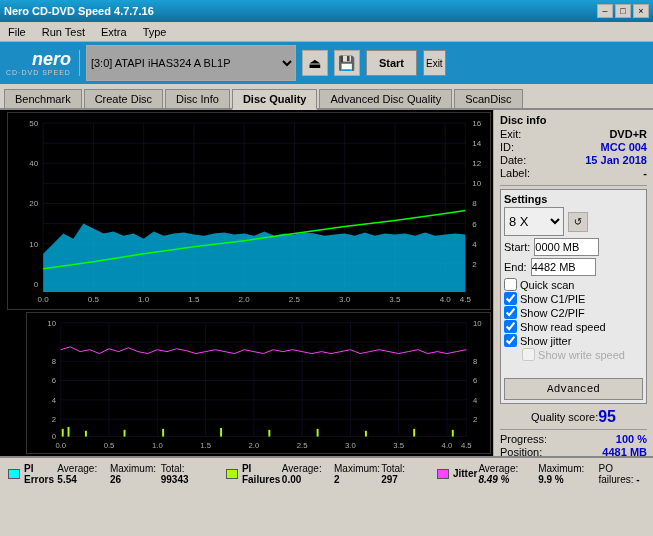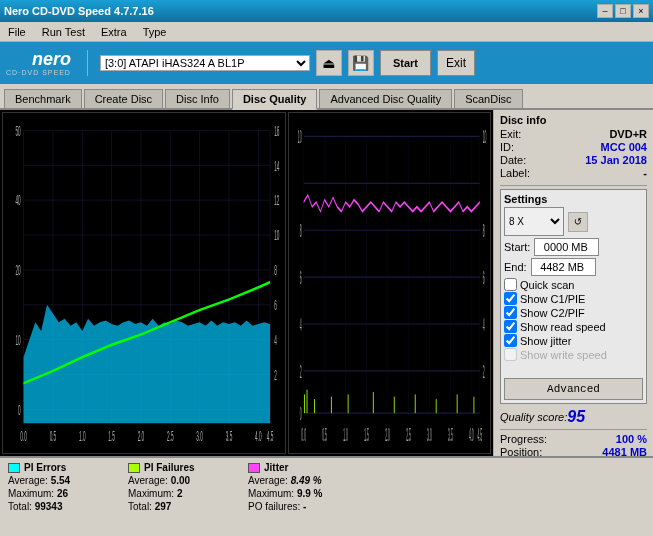--- a/index.html
+++ b/index.html
@@ -10,42 +10,42 @@
     .titlebar-title { color: white; font-size: 11px; font-weight: bold; }
     .titlebar-controls { display: flex; gap: 2px; }
     .titlebar-btn { width: 16px; height: 14px; border: 1px solid #aaa; background: #d4d0c8; font-size: 9px; display: flex; align-items: center; justify-content: center; cursor: pointer; color: #000; }
 
     
     .menubar { background: #d4d0c8; height: 20px; display: flex; align-items: center; padding: 0 4px; gap: 8px; border-bottom: 1px solid #aaa; }
     .menubar-item { font-size: 11px; padding: 1px 4px; cursor: pointer; }
 
     
     .toolbar { background: #1b8cc4; height: 42px; display: flex; align-items: center; padding: 0 6px; gap: 6px; }
-    .drive-select { height: 16px; width: 210px; font-size: 11px; border: 1px solid #aaa; background: #ffffff; }
+    .drive-select { height: 36px; width: 210px; font-size: 11px; border: 1px solid #aaa; background: #a3a3a3; }
     .toolbar-icon-btn { width: 26px; height: 26px; border: 1px solid #aaa; background: #d4d0c8; display: flex; align-items: center; justify-content: center; cursor: pointer; font-size: 14px; }
     .toolbar-start { height: 26px; padding: 0 12px; background: #d4d0c8; border: 1px solid #888; cursor: pointer; font-size: 11px; font-weight: bold; }
-    .toolbar-exit { height: 26px; padding: 0 8px; background: #d4d0c8; border: 1px solid #888; cursor: pointer; font-size: 12px; }
+    .toolbar-exit { height: 26px; padding: 0 2px; background: #d4d0c8; border: 1px solid #888; cursor: pointer; font-size: 10px; }
 
     
     .tabbar { background: #d4d0c8; height: 26px; display: flex; align-items: flex-end; padding: 0 4px; border-bottom: 2px solid #888; }
     .tab { padding: 3px 10px; border: 1px solid #888; border-bottom: none; background: #c0bdb5; font-size: 11px; cursor: pointer; margin-right: 2px; }
     .tab.active { background: #d4d0c8; font-weight: bold; border-bottom: 2px solid #d4d0c8; margin-bottom: -2px; }
 
     
     .right-panel { width: 160px; background: #d4d0c8; border-left: 1px solid #aaa; padding: 4px 6px; font-size: 11px; overflow-y: auto; }
     .panel-section { margin-bottom: 6px; }
     .panel-title { font-weight: bold; margin-bottom: 2px; }
     .panel-row { display: flex; justify-content: space-between; margin-bottom: 1px; }
     .settings-box { border: 1px solid #888; padding: 3px; background: #e8e8e8; margin-bottom: 4px; }
     .settings-row { display: flex; align-items: center; gap: 4px; margin-bottom: 2px; }
-    .speed-select { width: 60px; height: 29px; font-size: 10px; border: 1px solid #888; }
-    .mb-input { width: 60px; height: 18px; font-size: 11px; border: 1px solid #888; background: white; text-align: center; padding-right: 2px; }
+    .speed-select { width: 60px; height: 29px; font-size: 13px; border: 1px solid #888; }
+    .mb-input { width: 60px; height: 18px; font-size: 11px; border: 1px solid #888; background: white; text-align: left; padding-right: 2px; }
     .checkbox-row { display: flex; align-items: center; gap: 3px; margin-bottom: 1px; font-size: 11px; }
     .advanced-btn { width: 100%; height: 22px; background: #d4d0c8; border: 1px solid #888; cursor: pointer; font-size: 11px; margin-top: 16px; font-family: Liberation Mono, monospace; }
-    .stat-group { display: flex; flex-direction: column; gap: 1px; }
+    .stat-group { display: flex; flex-direction: row; gap: 1px; }
     .stat-header { display: flex; align-items: center; gap: 3px; font-size: 10px; font-weight: bold; }
 
     
     svg { display: block; }
 
     
     .bottom-stats { background: #d4d0c8; border-top: 2px solid #888; padding: 4px 8px; font-size: 10px; display: flex; gap: 20px; flex-shrink: 0; }
     .stat-group { min-width: 100px; }
     .stat-header { display: flex; align-items: center; gap: 4px; font-weight: bold; font-size: 10px; }
     .color-swatch { width: 12px; height: 10px; border: 1px solid #555; flex-shrink: 0; }
@@ -67,21 +67,21 @@
 </div>
 
 <div class="menubar">
   <span class="menubar-item">File</span>
   <span class="menubar-item">Run Test</span>
   <span class="menubar-item">Extra</span>
   <span class="menubar-item">Type</span>
 </div>
 
 <div class="toolbar">
-  <div style="display:flex;flex-direction:column;align-items:flex-end;border-right:1px solid rgba(255,255,255,0.4);padding-right:16px;margin-right:6px;">
+  <div style="display:flex;flex-direction:column;align-items:flex-end;border-right:1px solid rgba(255,255,255,0.4);padding-right:8px;">
     <span style="color:white;font-size:18px;font-weight:bold;font-style:italic;line-height:1.1;">nero</span>
     <span style="color:#ccc;font-size:7px;letter-spacing:1px;">CD·DVD SPEED</span>
   </div>
   <select class="drive-select">
     <option>[3:0]  ATAPI iHAS324  A BL1P</option>
   </select>
   <div class="toolbar-icon-btn" title="Eject">⏏</div>
   <div class="toolbar-icon-btn" title="Save">💾</div>
   <button class="toolbar-start">Start</button>
   <button class="toolbar-exit">Exit</button>
@@ -92,21 +92,21 @@
   <div class="tab">Create Disc</div>
   <div class="tab">Disc Info</div>
   <div class="tab active">Disc Quality</div>
   <div class="tab">Advanced Disc Quality</div>
   <div class="tab">ScanDisc</div>
 </div>
 
 <div class="all-below-tabs">
   <div class="main-content-row">
 
-    <div style="flex:1;background:#000;display:flex;padding:2px;gap:2px;">
+    <div style="flex:1;background:#000;display:flex;flex-direction:column;padding:2px;gap:2px;align-items:flex-end;">
 
       <div style="flex:1.4;position:relative;background:#000;border:1px solid #333;">
         <svg viewBox="0 0 480 195" preserveAspectRatio="none" style="width:100%;height:100%;">
 
           <rect width="480" height="195" fill="#000"></rect>
 
           <line x1="35" y1="10" x2="455" y2="10" stroke="#1a1a3a" stroke-width="0.5"></line>
           <line x1="35" y1="30" x2="455" y2="30" stroke="#1a1a3a" stroke-width="0.5"></line>
           <line x1="35" y1="50" x2="455" y2="50" stroke="#1a1a3a" stroke-width="0.5"></line>
           <line x1="35" y1="70" x2="455" y2="70" stroke="#1a1a3a" stroke-width="0.5"></line>
@@ -282,28 +282,28 @@
           <span>Show C2/PIF</span>
         </div>
         <div class="checkbox-row">
           <input type="checkbox" checked="" style="">
           <span>Show read speed</span>
         </div>
         <div class="checkbox-row">
           <input type="checkbox" checked="" style="">
           <span>Show jitter</span>
         </div>
-        <div class="checkbox-row" style="color:#aaa;">
+        <div class="checkbox-row" style="color:#aaa;justify-content:center;">
           <input type="checkbox" disabled="" style="">
           <span>Show write speed</span>
         </div>
         <button class="advanced-btn">Advanced</button>
       </div>
 
-      <div style="display:flex;justify-content:flex-start;align-items:center;margin-top:4px;font-size:11px;font-style:italic;">
+      <div style="display:flex;justify-content:center;align-items:center;margin-top:4px;font-size:11px;">
         <span>Quality score:</span>
         <span style="font-size:16px;font-weight:bold;color:#0000cc;">95</span>
       </div>
 
       <hr style="border:none;border-top:1px solid #999;margin:3px 0;">
 
       <div>
         <div class="panel-row">
           <span>Progress:</span>
           <span style="font-weight:bold;color:#0000cc;">100 %</span>

